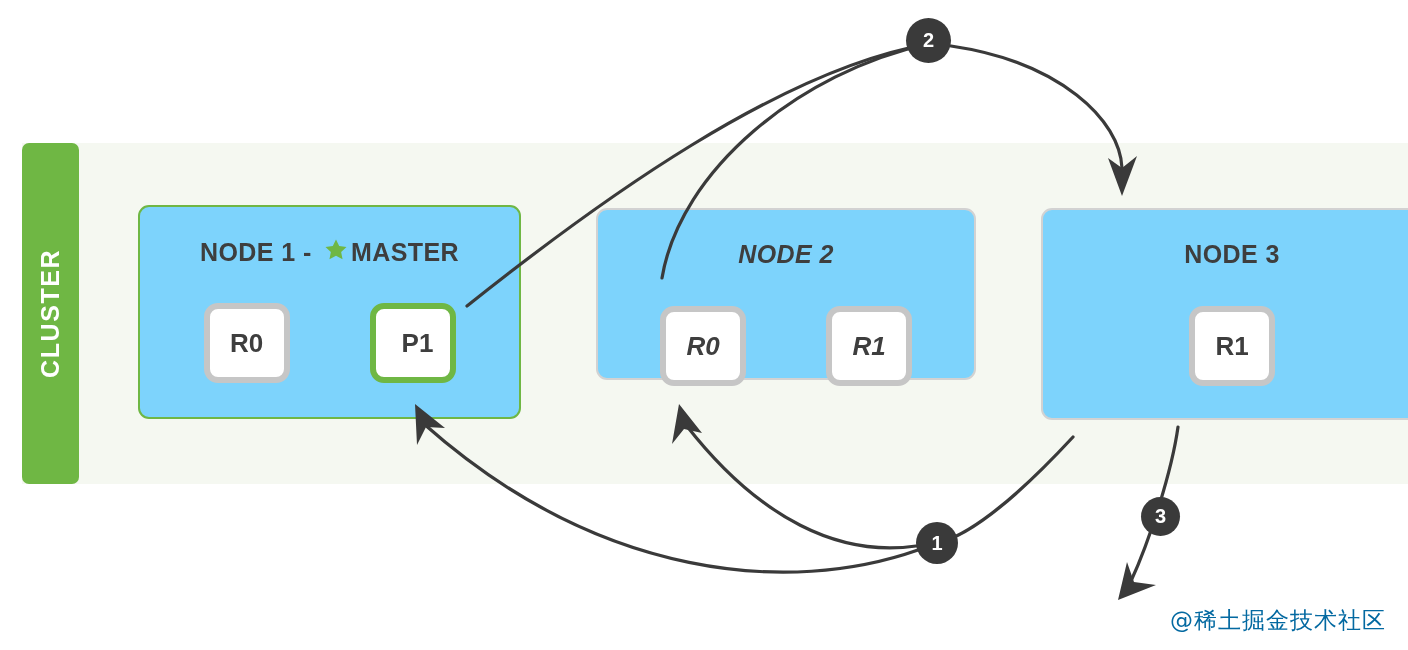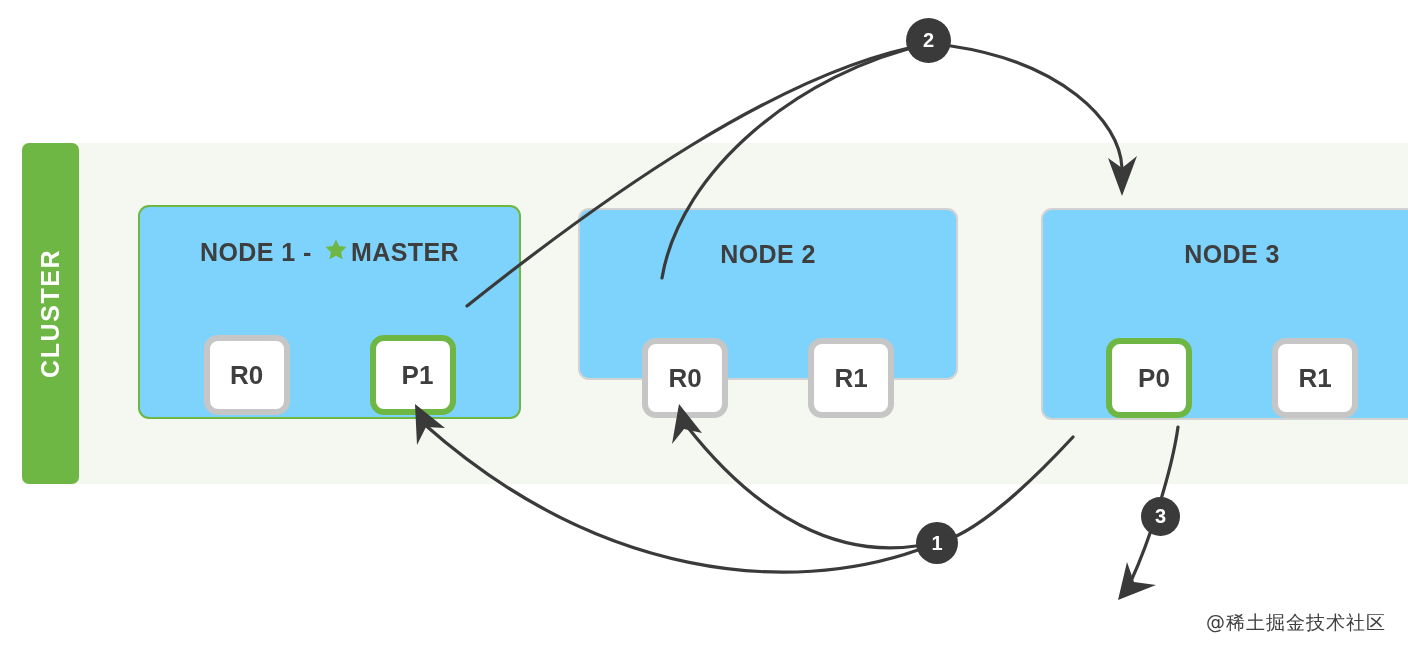--- a/index.html
+++ b/index.html
@@ -97,30 +97,29 @@
     box-sizing: border-box;
     border: 6px solid #c6c6c6;
     border-radius: 14px;
     background: #ffffff;
     display: flex;
     align-items: center;
     justify-content: center;
     font-size: 26px;
     font-weight: bold;
     color: #3e3e3e;
-    margin-top: 32px;
   }
   .shard.primary {
     border-color: #6fb744;
     padding-left: 10px;
   }
 
   
   #node-1 { left: 138px; top: 205px; width: 383px; height: 214px; }
-  #node-2 { left: 578px; top: 208px; width: 380px; height: 172px; }
+  #node-2 { left: 596px; top: 208px; width: 380px; height: 172px; font-style: italic; }
   #node-3 { left: 1041px; top: 208px; width: 382px; height: 212px; }
 
   
   #arrows {
     position: absolute;
     left: 0;
     top: 0;
     width: 1408px;
     height: 650px;
     pointer-events: none;
@@ -151,22 +150,22 @@
   }
   #step-1 { left: 916px; top: 522px; width: 42px; height: 42px; }
   #step-2 { left: 906px; top: 18px; width: 45px; height: 45px; }
   #step-3 { left: 1141px; top: 497px; width: 39px; height: 39px; }
 
   
   .watermark {
     position: absolute;
     right: 22px;
     bottom: 14px;
-    font-size: 19px;
-    color: #404040;
+    font-size: 23px;
+    color: #0369a1;
     letter-spacing: 1px;
     font-family: "DejaVu Sans", sans-serif;
   }
 </style>
 </head>
 <body>
 
 <div id="stage">
 
   <div class="cluster-bg"></div>
@@ -189,21 +188,20 @@
     <div class="node-title">NODE 2</div>
     <div class="shards">
       <div class="shard">R0</div>
       <div class="shard">R1</div>
     </div>
   </div>
 
   <div class="node" id="node-3">
     <div class="node-title">NODE 3</div>
     <div class="shards">
-      <div class="shard primary">P0</div>
       <div class="shard">R1</div>
     </div>
   </div>
 
   <svg id="arrows" viewBox="0 0 1408 650">
 
     <path class="flow-path" d="M 467 306 C 600 200 780 70 928 44"></path>
 
     <path class="flow-path" d="M 662 278 C 680 170 800 72 928 44"></path>
 

